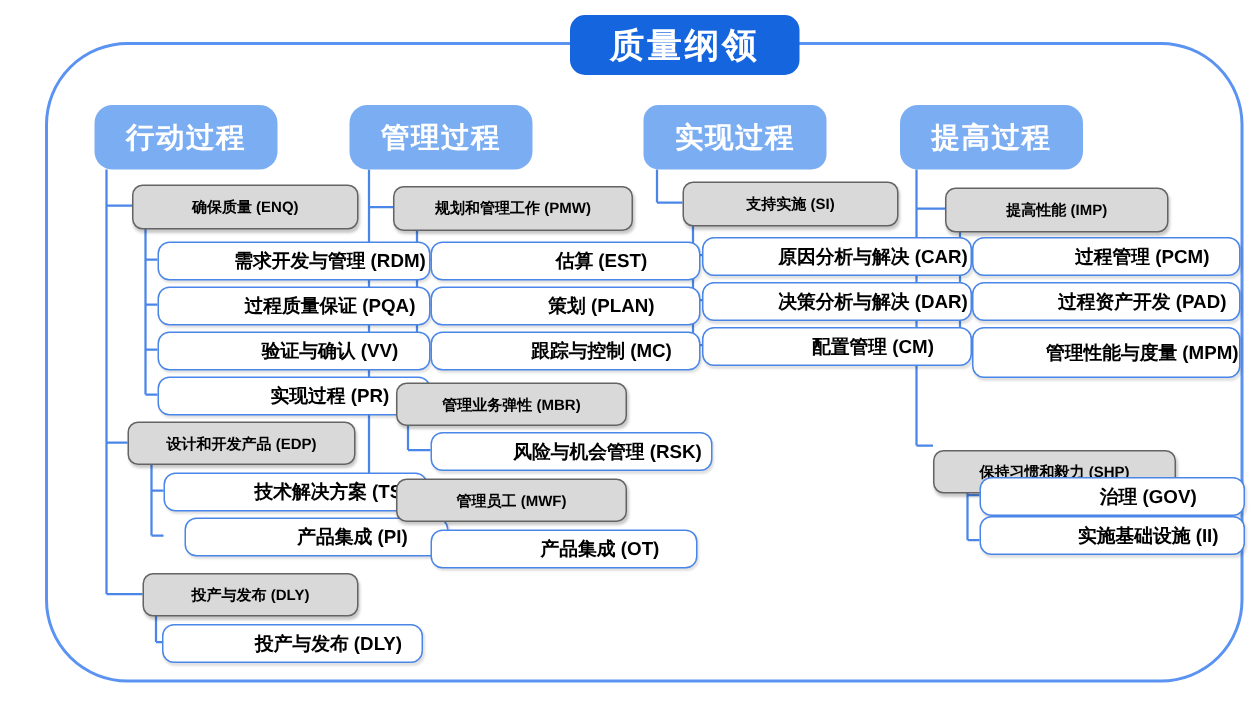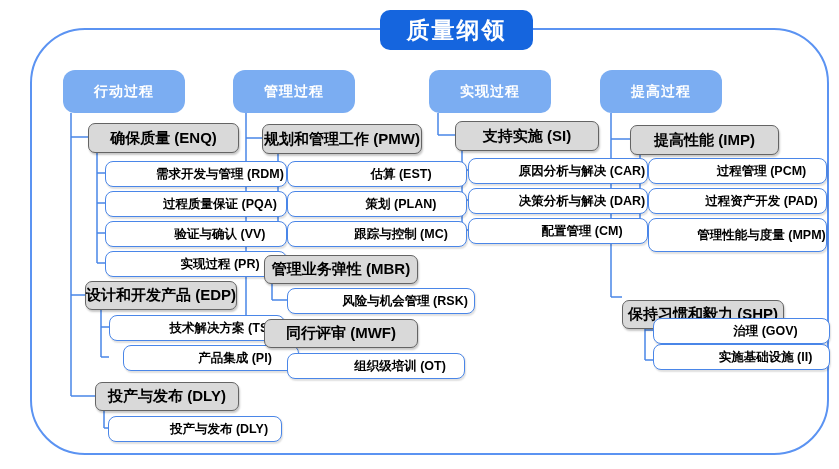--- a/index.html
+++ b/index.html
@@ -4,23 +4,23 @@
 <style>
   html,body{margin:0;padding:0;background:#ffffff;}
   body{width:839px;height:469px;font-family:"Liberation Sans","DejaVu Sans",sans-serif;position:relative;}
   .stage{position:relative;width:839px;height:469px;overflow:hidden;background:#fff;}
   .frame{position:absolute;left:30px;top:28px;width:795px;height:423px;border:2px solid #5b93f2;border-radius:55px;background:#fff;}
   .connectors{position:absolute;left:0;top:0;width:839px;height:469px;pointer-events:none;}
   .title{position:absolute;left:340px;top:10px;width:153px;height:40px;background:#1565de;color:#fff;
          font-weight:bold;font-size:23px;border-radius:10px;display:flex;align-items:center;justify-content:center;
          letter-spacing:2px;z-index:3;margin-left:40px;}
   .hdr{position:absolute;top:70px;width:122px;height:43px;background:#7badf2;color:#fff;font-weight:bold;
-       font-size:14px;border-radius:12px;display:flex;align-items:center;justify-content:center;letter-spacing:1px;z-index:2;}
+       font-size:19px;border-radius:12px;display:flex;align-items:center;justify-content:center;letter-spacing:1px;z-index:2;}
   .gbox{position:absolute;background:#d9d9d9;border:1.6px solid #646464;border-radius:7px;color:#000;
-        font-weight:bold;font-size:15px;display:flex;align-items:center;justify-content:center;
+        font-weight:bold;font-size:10px;display:flex;align-items:center;justify-content:center;
         white-space:nowrap;box-shadow:1px 2px 2px rgba(0,0,0,0.22);z-index:2;}
   .leaf{position:absolute;background:#ffffff;border:1.5px solid #4a86e8;border-radius:8px;color:#000;
         font-weight:bold;font-size:12.5px;display:flex;align-items:center;justify-content:center;
         white-space:nowrap;text-align:center;box-shadow:1px 1.5px 1.5px rgba(0,0,0,0.12);z-index:2;padding-left:48px;}
   .leaf.wrap{white-space:normal;line-height:14px;text-align:center;}
 </style>
 </head>
 <body>
 
 <div class="stage">
@@ -55,22 +55,22 @@
   <div class="leaf" style="left:108px;top:416px;width:124px;height:24px">投产与发布 (DLY)</div>
 
   <div class="gbox" style="left:262px;top:124px;width:158px;height:28px">规划和管理工作 (PMW)</div>
   <div class="leaf" style="left:287px;top:161px;width:130px;height:24px">估算 (EST)</div>
   <div class="leaf" style="left:287px;top:191px;width:130px;height:24px">策划 (PLAN)</div>
   <div class="leaf" style="left:287px;top:221px;width:130px;height:24px">跟踪与控制 (MC)</div>
 
   <div class="gbox" style="left:264px;top:255px;width:152px;height:27px">管理业务弹性 (MBR)</div>
   <div class="leaf" style="left:287px;top:288px;width:138px;height:24px">风险与机会管理 (RSK)</div>
 
-  <div class="gbox" style="left:264px;top:319px;width:152px;height:27px">同行评审 (MWF)</div>
-  <div class="leaf" style="left:287px;top:353px;width:128px;height:24px">组织级培训 (OT)</div>
+  <div class="gbox" style="left:264px;top:319px;width:152px;height:27px">管理员工 (MWF)</div>
+  <div class="leaf" style="left:287px;top:353px;width:128px;height:24px">产品集成 (OT)</div>
 
   <div class="gbox" style="left:455px;top:121px;width:142px;height:28px">支持实施 (SI)</div>
   <div class="leaf" style="left:468px;top:158px;width:130px;height:24px">原因分析与解决 (CAR)</div>
   <div class="leaf" style="left:468px;top:188px;width:130px;height:24px">决策分析与解决 (DAR)</div>
   <div class="leaf" style="left:468px;top:218px;width:130px;height:24px">配置管理 (CM)</div>
 
   <div class="gbox" style="left:630px;top:125px;width:147px;height:28px">提高性能 (IMP)</div>
   <div class="leaf" style="left:648px;top:158px;width:129px;height:24px">过程管理 (PCM)</div>
   <div class="leaf" style="left:648px;top:188px;width:129px;height:24px">过程资产开发 (PAD)</div>
   <div class="leaf wrap" style="left:648px;top:218px;width:129px;height:32px">管理性能与度量 (MPM)</div>

